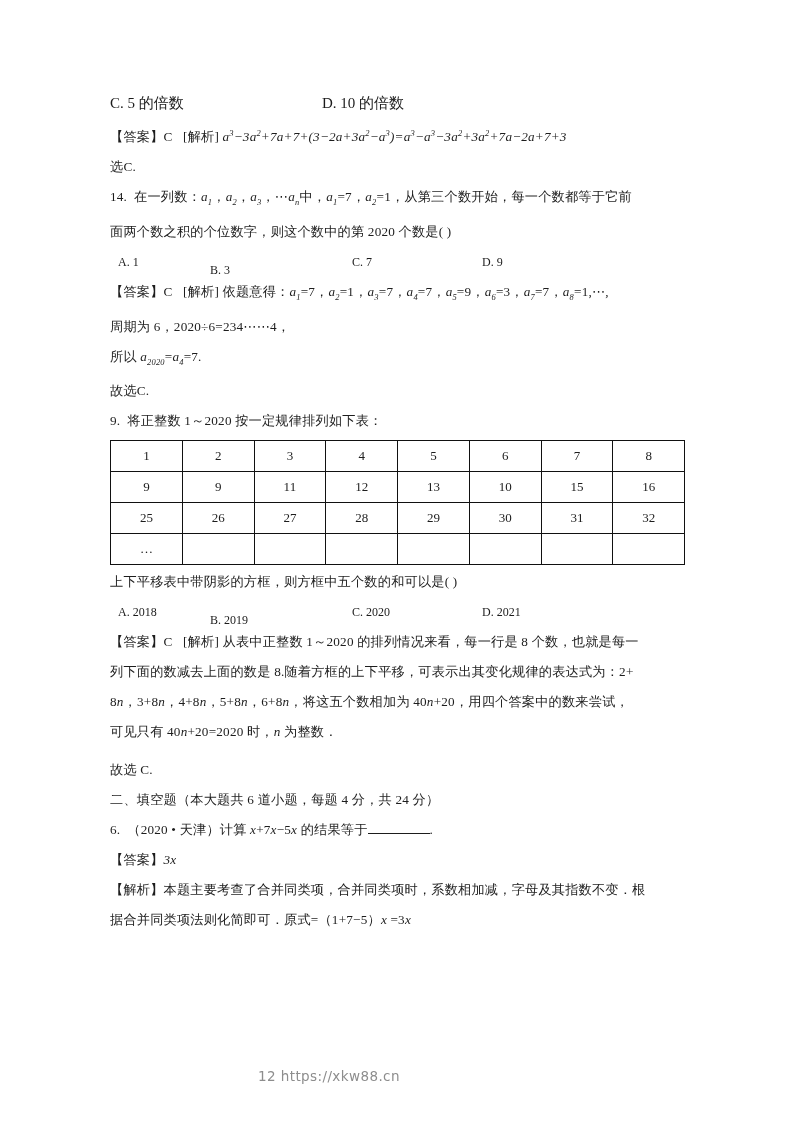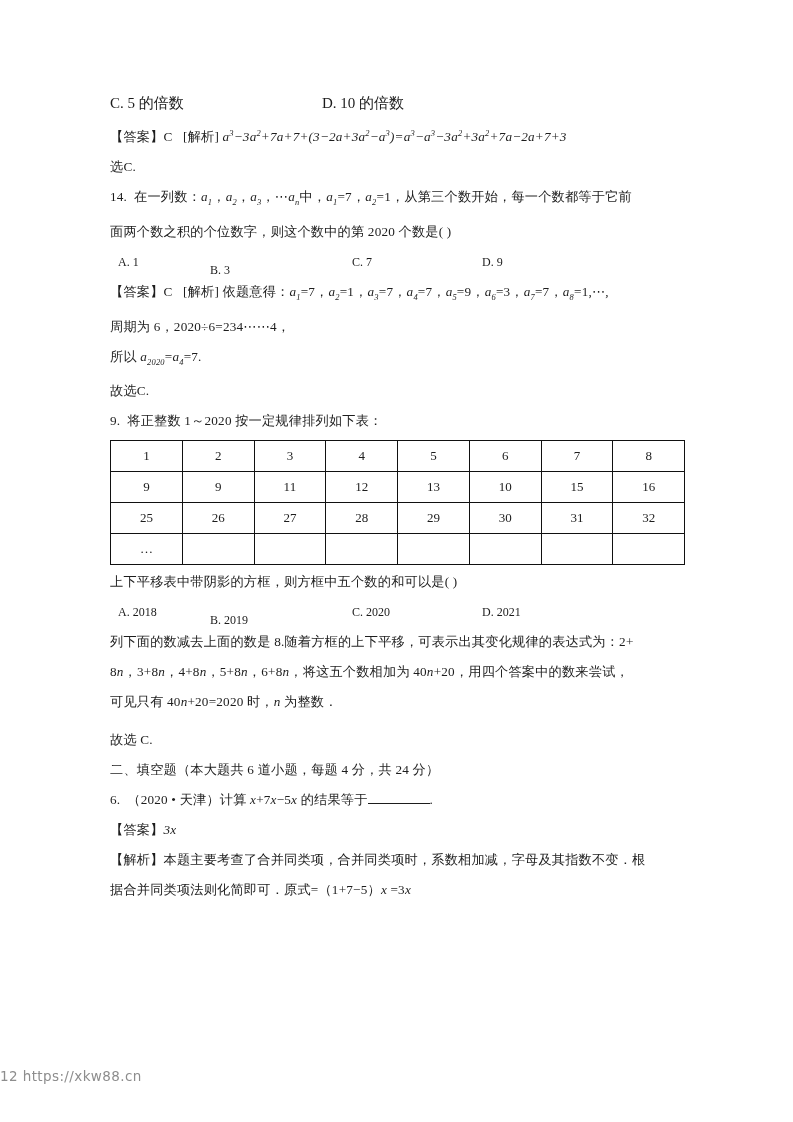--- a/index.html
+++ b/index.html
@@ -98,21 +98,21 @@
   }
 
   .gap-s { height: 8px; }
 
   
   .footer {
     position: absolute;
     left: 0;
     top: 1068px;
     width: 658px;
-    text-align: left;
+    text-align: center;
     font-family: "DejaVu Sans", "Liberation Sans", sans-serif;
     font-size: 13.5px;
     color: #8d8d8d;
     letter-spacing: 0.4px;
   }
 </style>
 </head>
 <body>
 
 <div class="page">
@@ -200,20 +200,23 @@
 
     <div class="line">上下平移表中带阴影的方框，则方框中五个数的和可以是(        )</div>
 
     <div class="optrow">
       <span class="opt o1">A. 2018</span>
       <span class="opt o2">B. 2019</span>
       <span class="opt o3">C. 2020</span>
       <span class="opt o4">D. 2021</span>
     </div>
 
+    <div class="line">
+      <span class="tag">【答案】C</span>&nbsp;&nbsp;&nbsp;<span class="tag">[解析]</span>&nbsp;<span>从表中正整数 1～2020 的排列情况来看，每一行是 8 个数，也就是每一</span>
+    </div>
     <div class="line">列下面的数减去上面的数是 8.随着方框的上下平移，可表示出其变化规律的表达式为：2+</div>
     <div class="line">
       8<span class="m">n</span>，3+8<span class="m">n</span>，4+8<span class="m">n</span>，5+8<span class="m">n</span>，6+8<span class="m">n</span>，将这五个数相加为 40<span class="m">n</span>+20，用四个答案中的数来尝试，
     </div>
     <div class="line">
       可见只有 40<span class="m">n</span>+20=2020 时，<span class="m">n</span> 为整数．
     </div>
 
     <div class="gap-s"></div>
 

